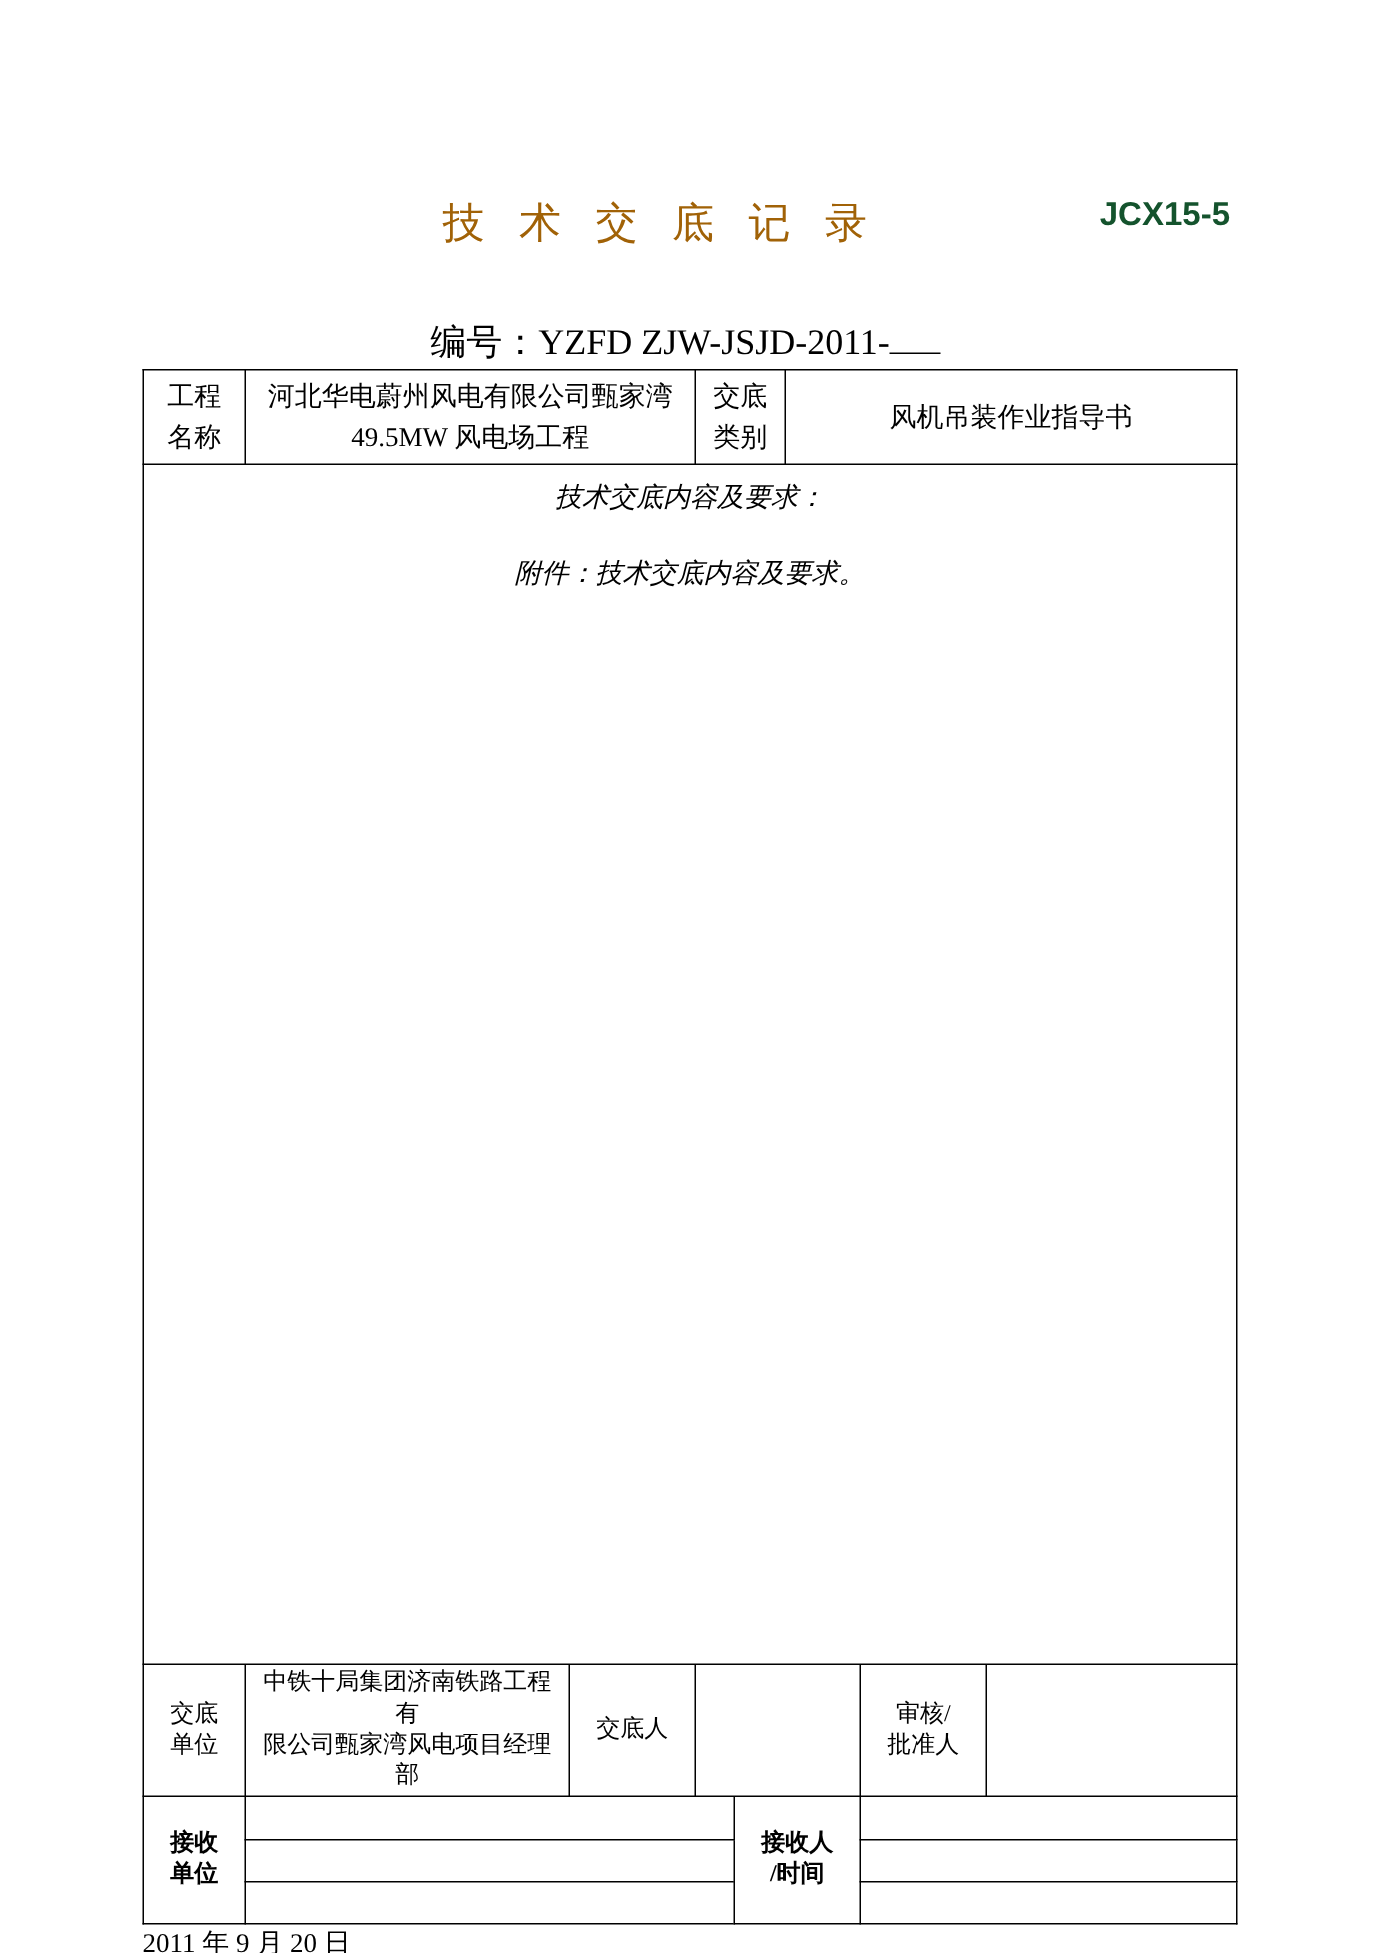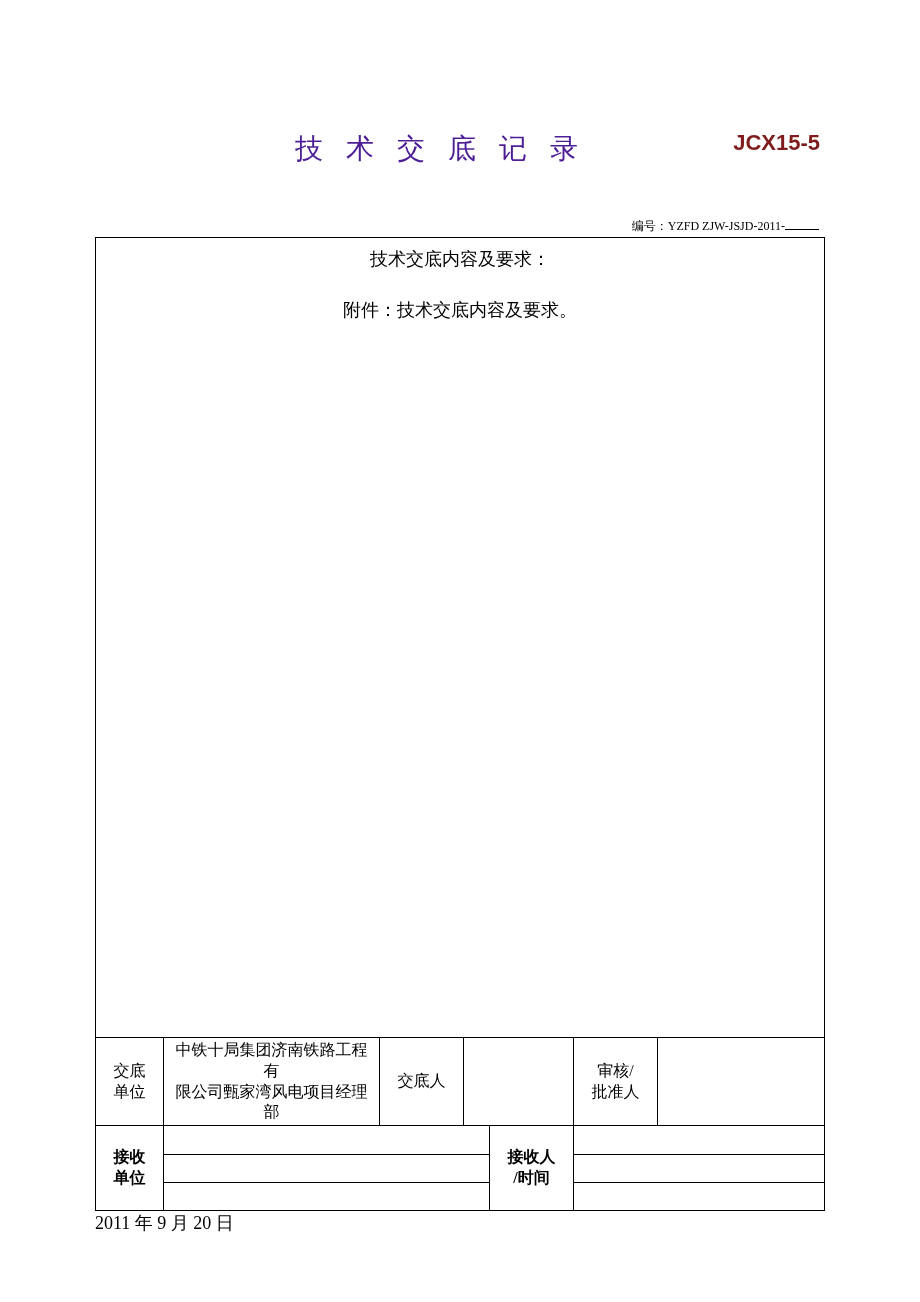--- a/index.html
+++ b/index.html
@@ -12,38 +12,38 @@
       color: #000;
       padding: 130px 95px 0 95px;
       position: relative;
     }
     .header-row {
       display: flex;
       align-items: baseline;
       margin-bottom: 4px;
     }
     .title {
-      color: #4c1d95;
+      color: #a16207;
       font-size: 28px;
       font-family: "SimSun", "宋体", serif;
       letter-spacing: 8px;
       margin-left: 200px;
       font-weight: normal;
     }
     .code-right {
-      color: #7f1d1d;
+      color: #14532d;
       font-size: 22px;
       font-family: "SimHei", sans-serif;
       font-weight: bold;
       position: absolute;
       right: 100px;
     }
     .serial {
-      text-align: right;
-      font-size: 12px;
+      text-align: center;
+      font-size: 24px;
       margin-right: 4px;
       margin-bottom: 2px;
       padding-right: 2px;
       margin-top: 44px;
     }
     .serial .blank {
       display: inline-block;
       border-bottom: 1px solid #000;
       width: 34px;
       height: 18px;
@@ -69,20 +69,21 @@
       text-align: center;
     }
     td.catlabel { width: 60px; }
     td.catval { }
     .body-cell {
       height: 800px;
       vertical-align: top !important;
       text-align: right;
       padding: 8px 10px !important;
       border-top: 1.5px solid #000;
+      font-style: italic;
     }
     .body-cell p { margin: 0 0 16px 0; }
     .body-cell .req { margin-bottom: 24px; }
     .body-cell .attach { text-indent: 0; }
     table.footer {
       border-collapse: collapse;
       width: 100%;
       table-layout: fixed;
     }
     table.footer td {
@@ -116,20 +117,35 @@
 </div>
 
 <table class="main">
   <colgroup>
     <col style="width:68px">
     <col style="width:300px">
     <col style="width:60px">
     <col>
   </colgroup>
   <tbody>
+      <tr>
+    <td class="label">
+      <div>工程</div>
+      <div>名称</div>
+    </td>
+    <td class="projname">
+      <div>河北华电蔚州风电有限公司甄家湾</div>
+      <div>49.5MW 风电场工程</div>
+    </td>
+    <td class="catlabel">
+      <div>交底</div>
+      <div>类别</div>
+    </td>
+    <td class="catval">风机吊装作业指导书</td>
+  </tr>
   <tr>
     <td colspan="4" class="body-cell">
       <p class="req">技术交底内容及要求：</p>
       <p class="attach">附件：技术交底内容及要求。</p>
     </td>
   </tr>
 </tbody>
   </table>
 
 <table class="footer">

